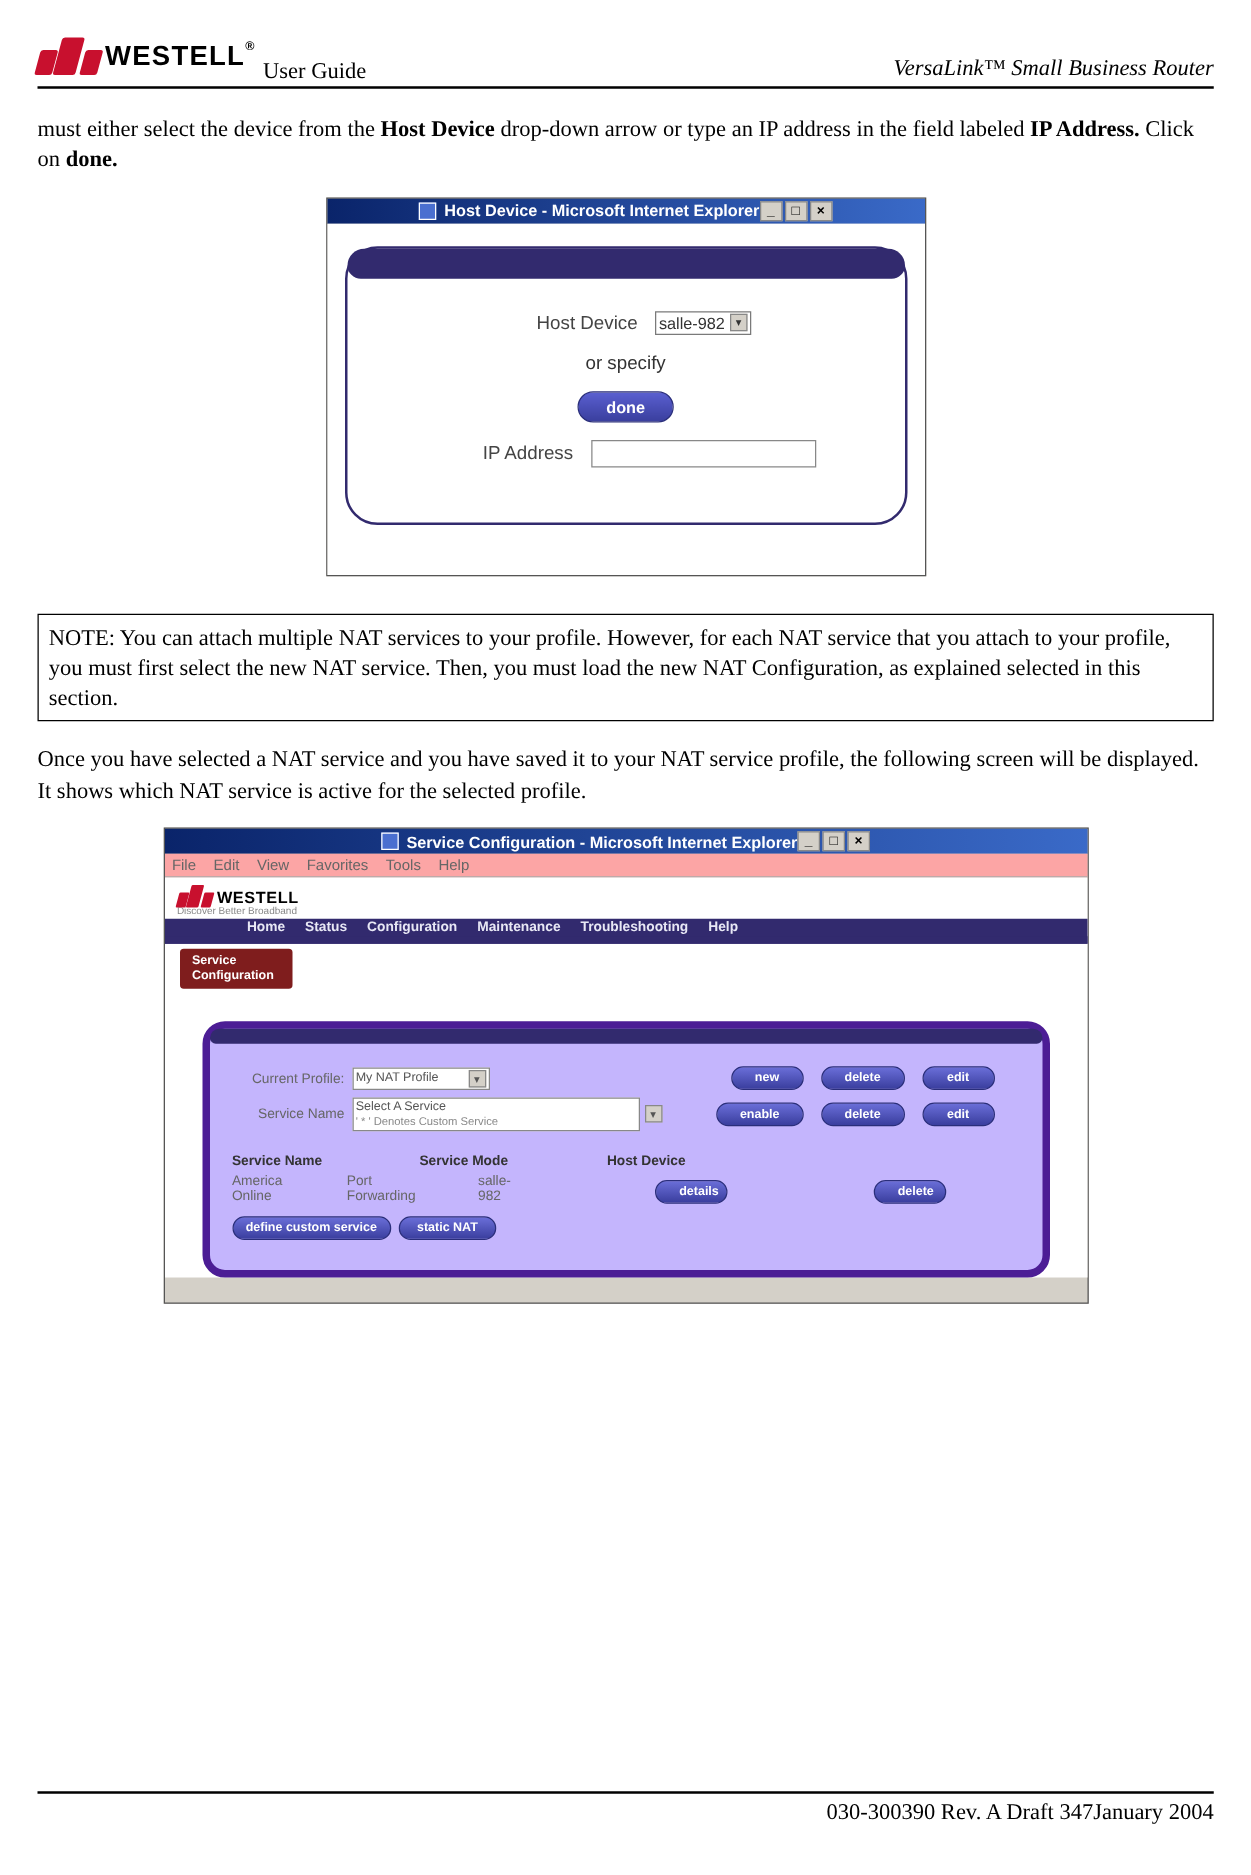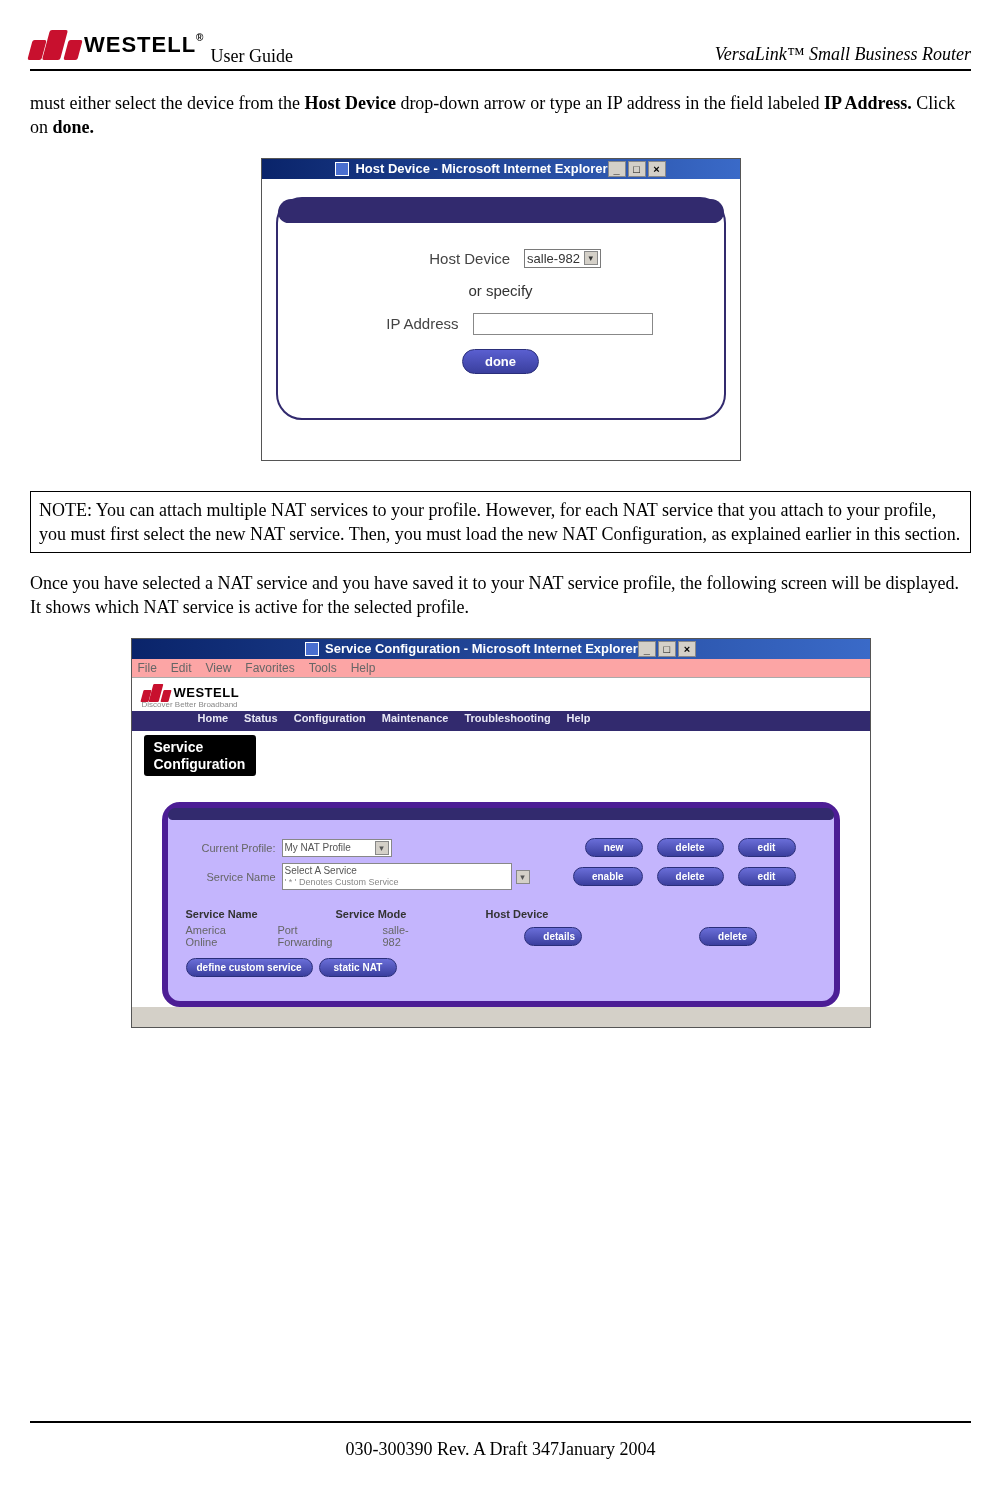--- a/index.html
+++ b/index.html
@@ -51,37 +51,37 @@
     .fig2-body { background: #fff; }
     .brand-row { display: flex; align-items: center; padding: 6px 10px 2px; gap: 10px; }
     .brand-logo { display: flex; align-items: center; gap: 4px; }
     .brand-marks { display: flex; flex-direction: row; gap: 1px; align-items: flex-end; }
     .bmark { width: 10px; height: 18px; background: #c8102e; transform: skewX(-15deg); border-radius: 1px; }
     .bmark.s { height: 12px; width: 8px; }
     .brand-text { font-family: Arial; font-weight: 900; font-size: 13px; letter-spacing: 0.5px; }
     .brand-tag { font-size: 8px; color: #888; margin-top: -2px; }
     .nav-bar { height: 20px; background: #322a6e; border-bottom: 6px solid #322a6e; display: flex; align-items: center; padding-left: 66px; gap: 16px; font-size: 11px; color: #e8e8f5; font-weight: bold; }
     .subnav { padding: 4px 0 0 12px; }
-    .subnav-pill { background: #000000; color: #fff; font-size: 14px; padding: 4px 10px; width: 112px; border-radius: 3px; font-weight: bold; line-height: 1.2; }
+    .subnav-pill { background: #7f1d1d; color: #fff; font-size: 10px; padding: 4px 10px; width: 90px; border-radius: 3px; font-weight: bold; line-height: 1.2; }
     .config-panel { margin: 26px 30px 20px; border: 6px solid #4c1d95; border-radius: 18px; background: #c4b5fd; }
     .config-top { height: 12px; background: #322a6e; border-radius: 16px 16px 10px 10px; }
     .config-body { padding: 12px 18px 24px; font-size: 11px; color: #555; }
     .cfg-row { display: flex; align-items: center; margin: 6px 0; gap: 6px; }
     .cfg-label { width: 90px; text-align: right; color: #666; font-size: 11px; }
     .cfg-select { border: 1px solid #888; padding: 1px 2px; font-size: 10px; display: inline-flex; align-items: center; background: #fff; }
     .cfg-select-w1 { width: 110px; justify-content: space-between; }
     .cfg-select-w2 { width: 230px; flex-direction: column; align-items: flex-start; line-height: 1.2; }
     .cfg-btn-group { display: flex; gap: 14px; margin-left: auto; padding-right: 20px; }
     .cfg-btn { background: linear-gradient(to bottom, #6a6ed8, #3a3e9e); color: #fff; border-radius: 14px; padding: 3px 18px; font-size: 10px; border: 1px solid #2a2e7a; font-weight: bold; min-width: 58px; text-align: center; }
     .cfg-header-row { display: flex; gap: 50px; margin-top: 18px; font-weight: bold; font-size: 11px; color: #333; }
-    .cfg-data-row { display: flex; gap: 50px; align-items: center; margin-top: 4px; font-size: 11px; color: #666; }
+    .cfg-data-row { display: flex; gap: 50px; align-items: flex-end; margin-top: 4px; font-size: 11px; color: #666; }
     .ch { width: 100px; }
     .bottom-btns { margin-top: 10px; display: flex; flex-direction: row; gap: 6px; align-items: flex-start; }
 
-    .footer { position: absolute; bottom: 40px; left: 30px; right: 30px; border-top: 2px solid #000; padding-top: 16px; display: flex; justify-content: center; font-size: 18px; }
+    .footer { position: absolute; bottom: 40px; left: 30px; right: 30px; border-top: 2px solid #000; padding-top: 4px; display: flex; justify-content: flex-end; font-size: 18px; }
   </style>
 </head>
 <body>
 
 <div class="header">
   <div class="logo-block">
     <div class="logo">
       <div class="logo-marks">
         <div class="mark small"></div>
           <div class="mark"></div>
@@ -118,32 +118,32 @@
           <span class="row-label">Host Device</span>
           <span class="select-box">
             <span>salle-982</span>
             <span class="select-arrow">▾</span>
           </span>
         </div>
         <div class="row">
             <span>or specify</span>
           </div>
         <div class="row">
+          <span class="pill-btn">done</span>
+        </div>
+        <div class="row">
           <span class="row-label">IP Address</span>
           <input class="text-input" value="" style="">
         </div>
-        <div class="row">
-          <span class="pill-btn">done</span>
-        </div>
       </div>
     </div>
   </div>
 </div>
 
-<div class="note-box">NOTE: You can attach multiple NAT services to your profile. However, for each NAT service that you attach to your profile, you must first select the new NAT service. Then, you must load the new NAT Configuration, as explained earlier in this section.</div>
+<div class="note-box">NOTE: You can attach multiple NAT services to your profile. However, for each NAT service that you attach to your profile, you must first select the new NAT service. Then, you must load the new NAT Configuration, as explained selected in this section.</div>
 
 <p class="para">Once you have selected a NAT service and you have saved it to your NAT service profile, the following screen will be displayed. It shows which NAT service is active for the selected profile.</p>
 
 <div class="centered-figure">
   <div class="ie-window fig2">
     <div class="titlebar">
       <div class="tb-left">
         <span class="ie-icon"></span>
         <span>Service Configuration - Microsoft Internet Explorer</span>
       </div>

